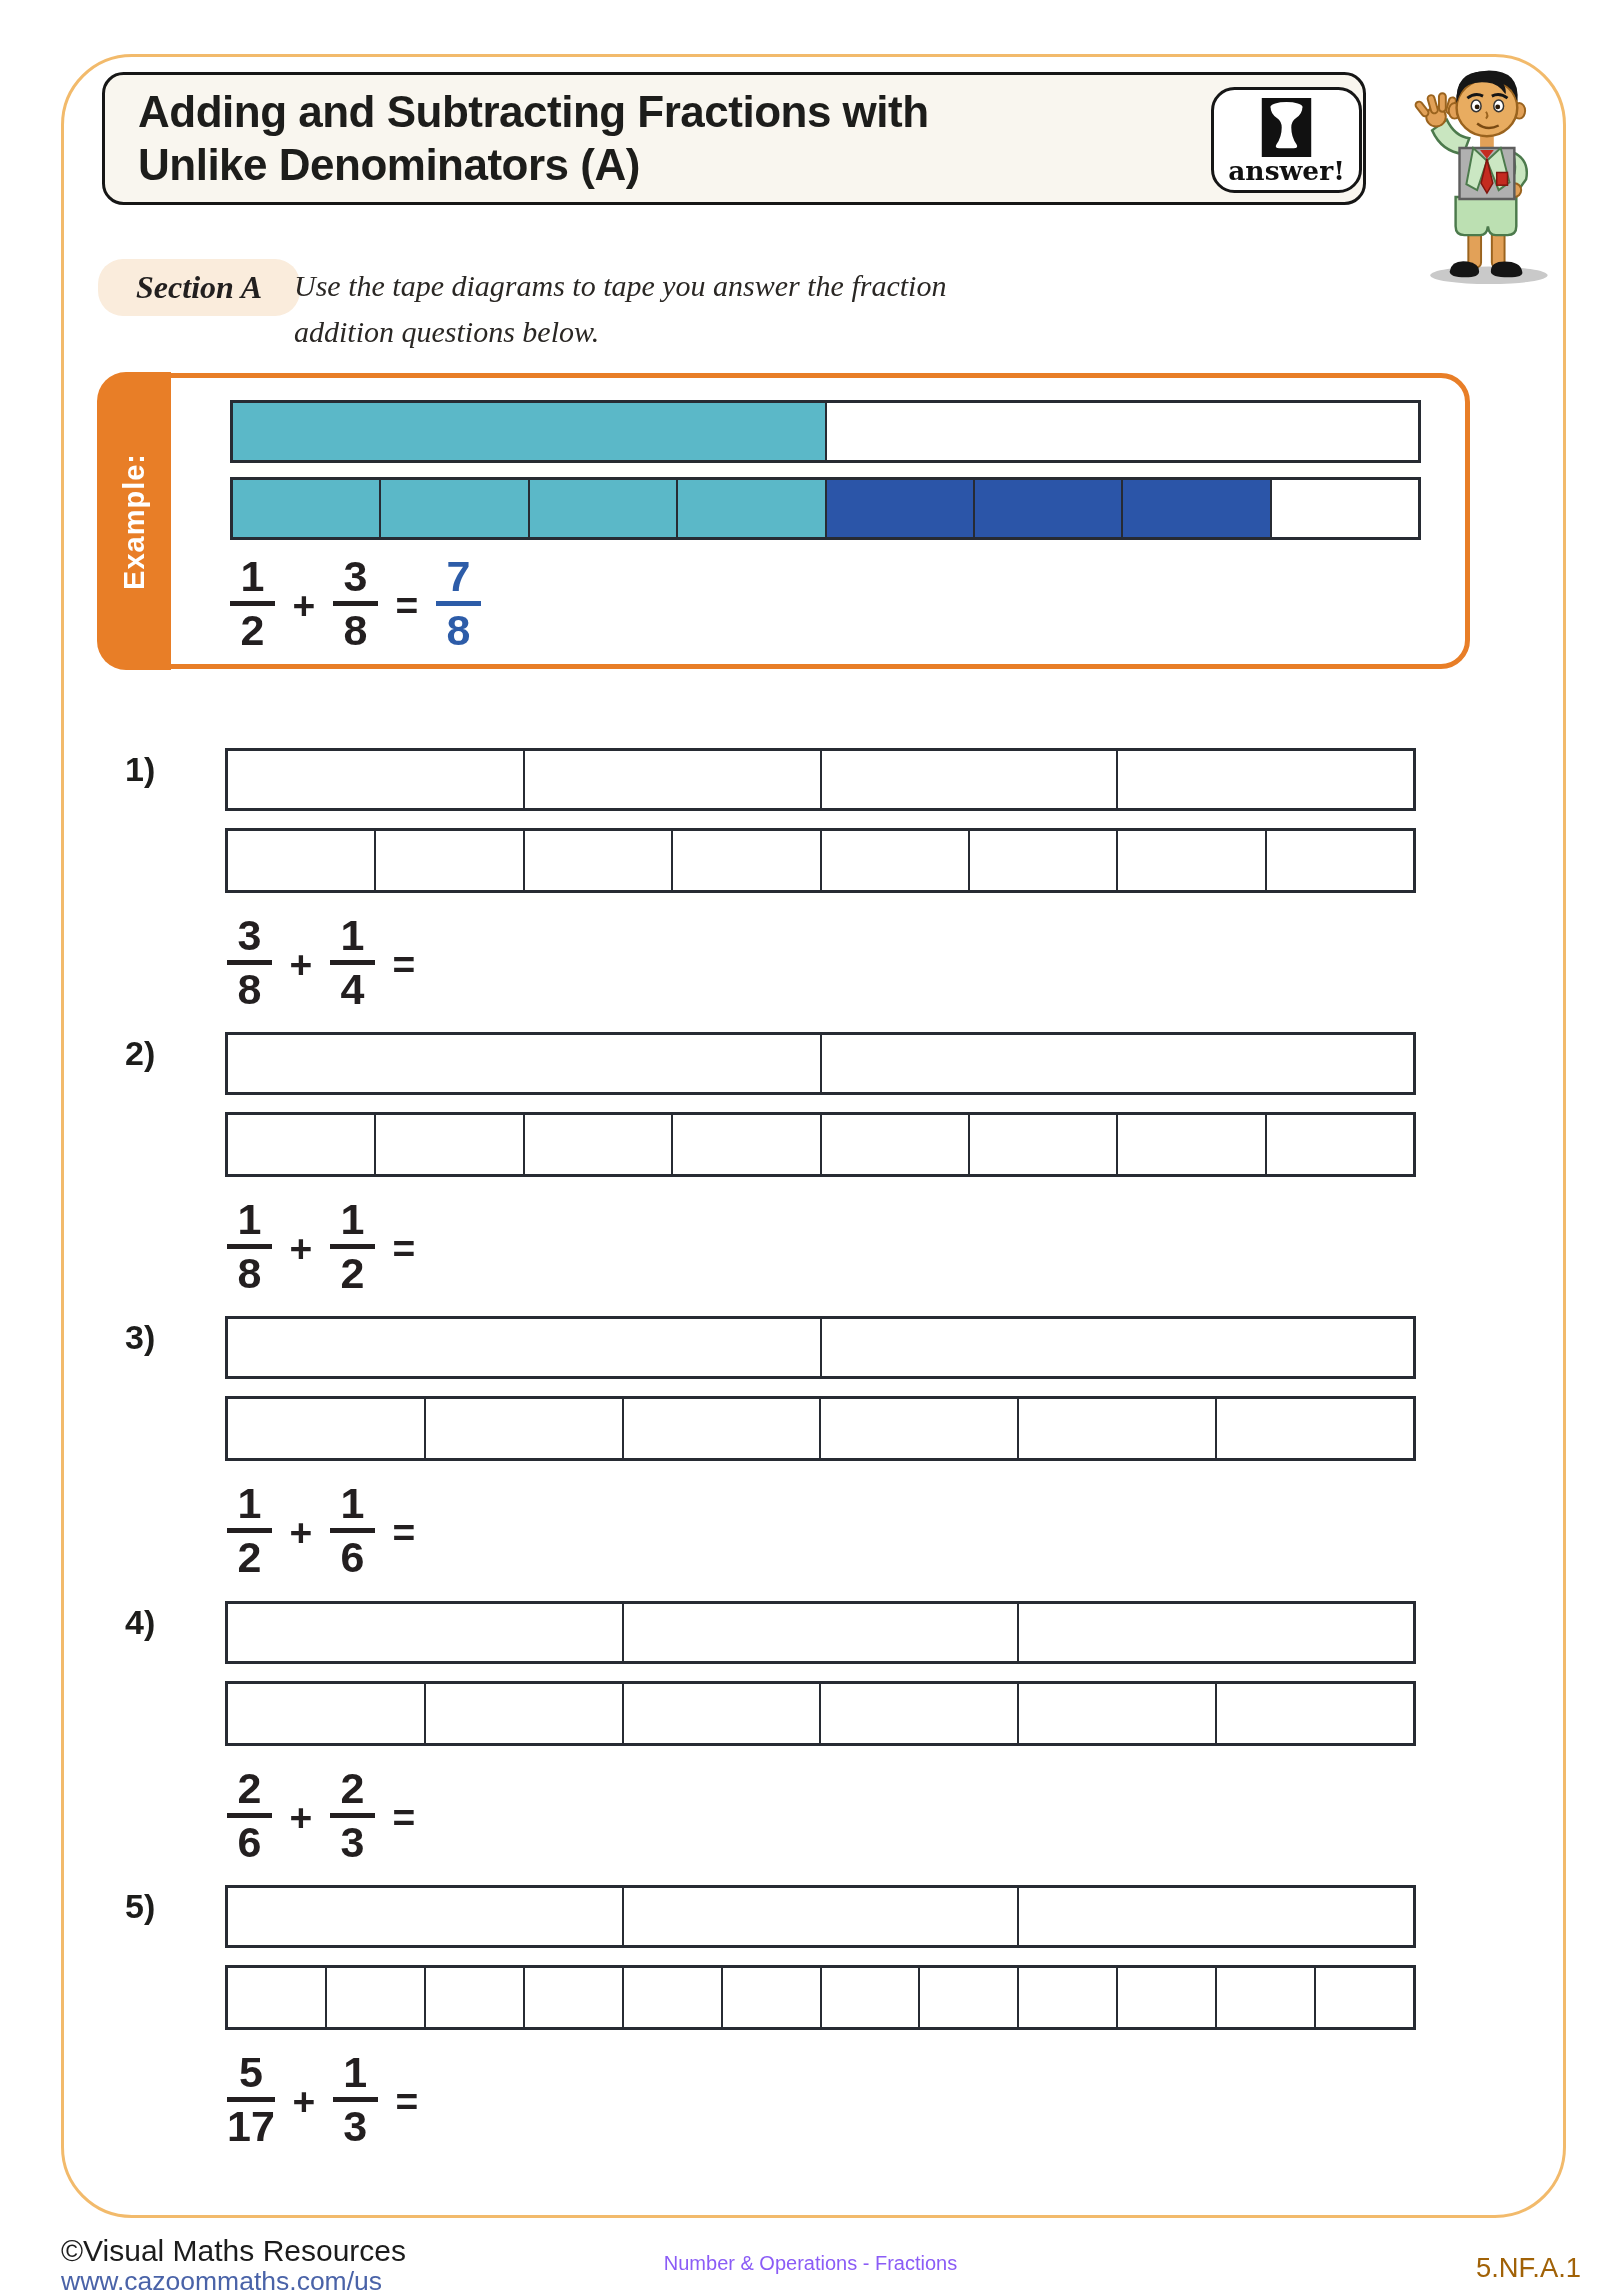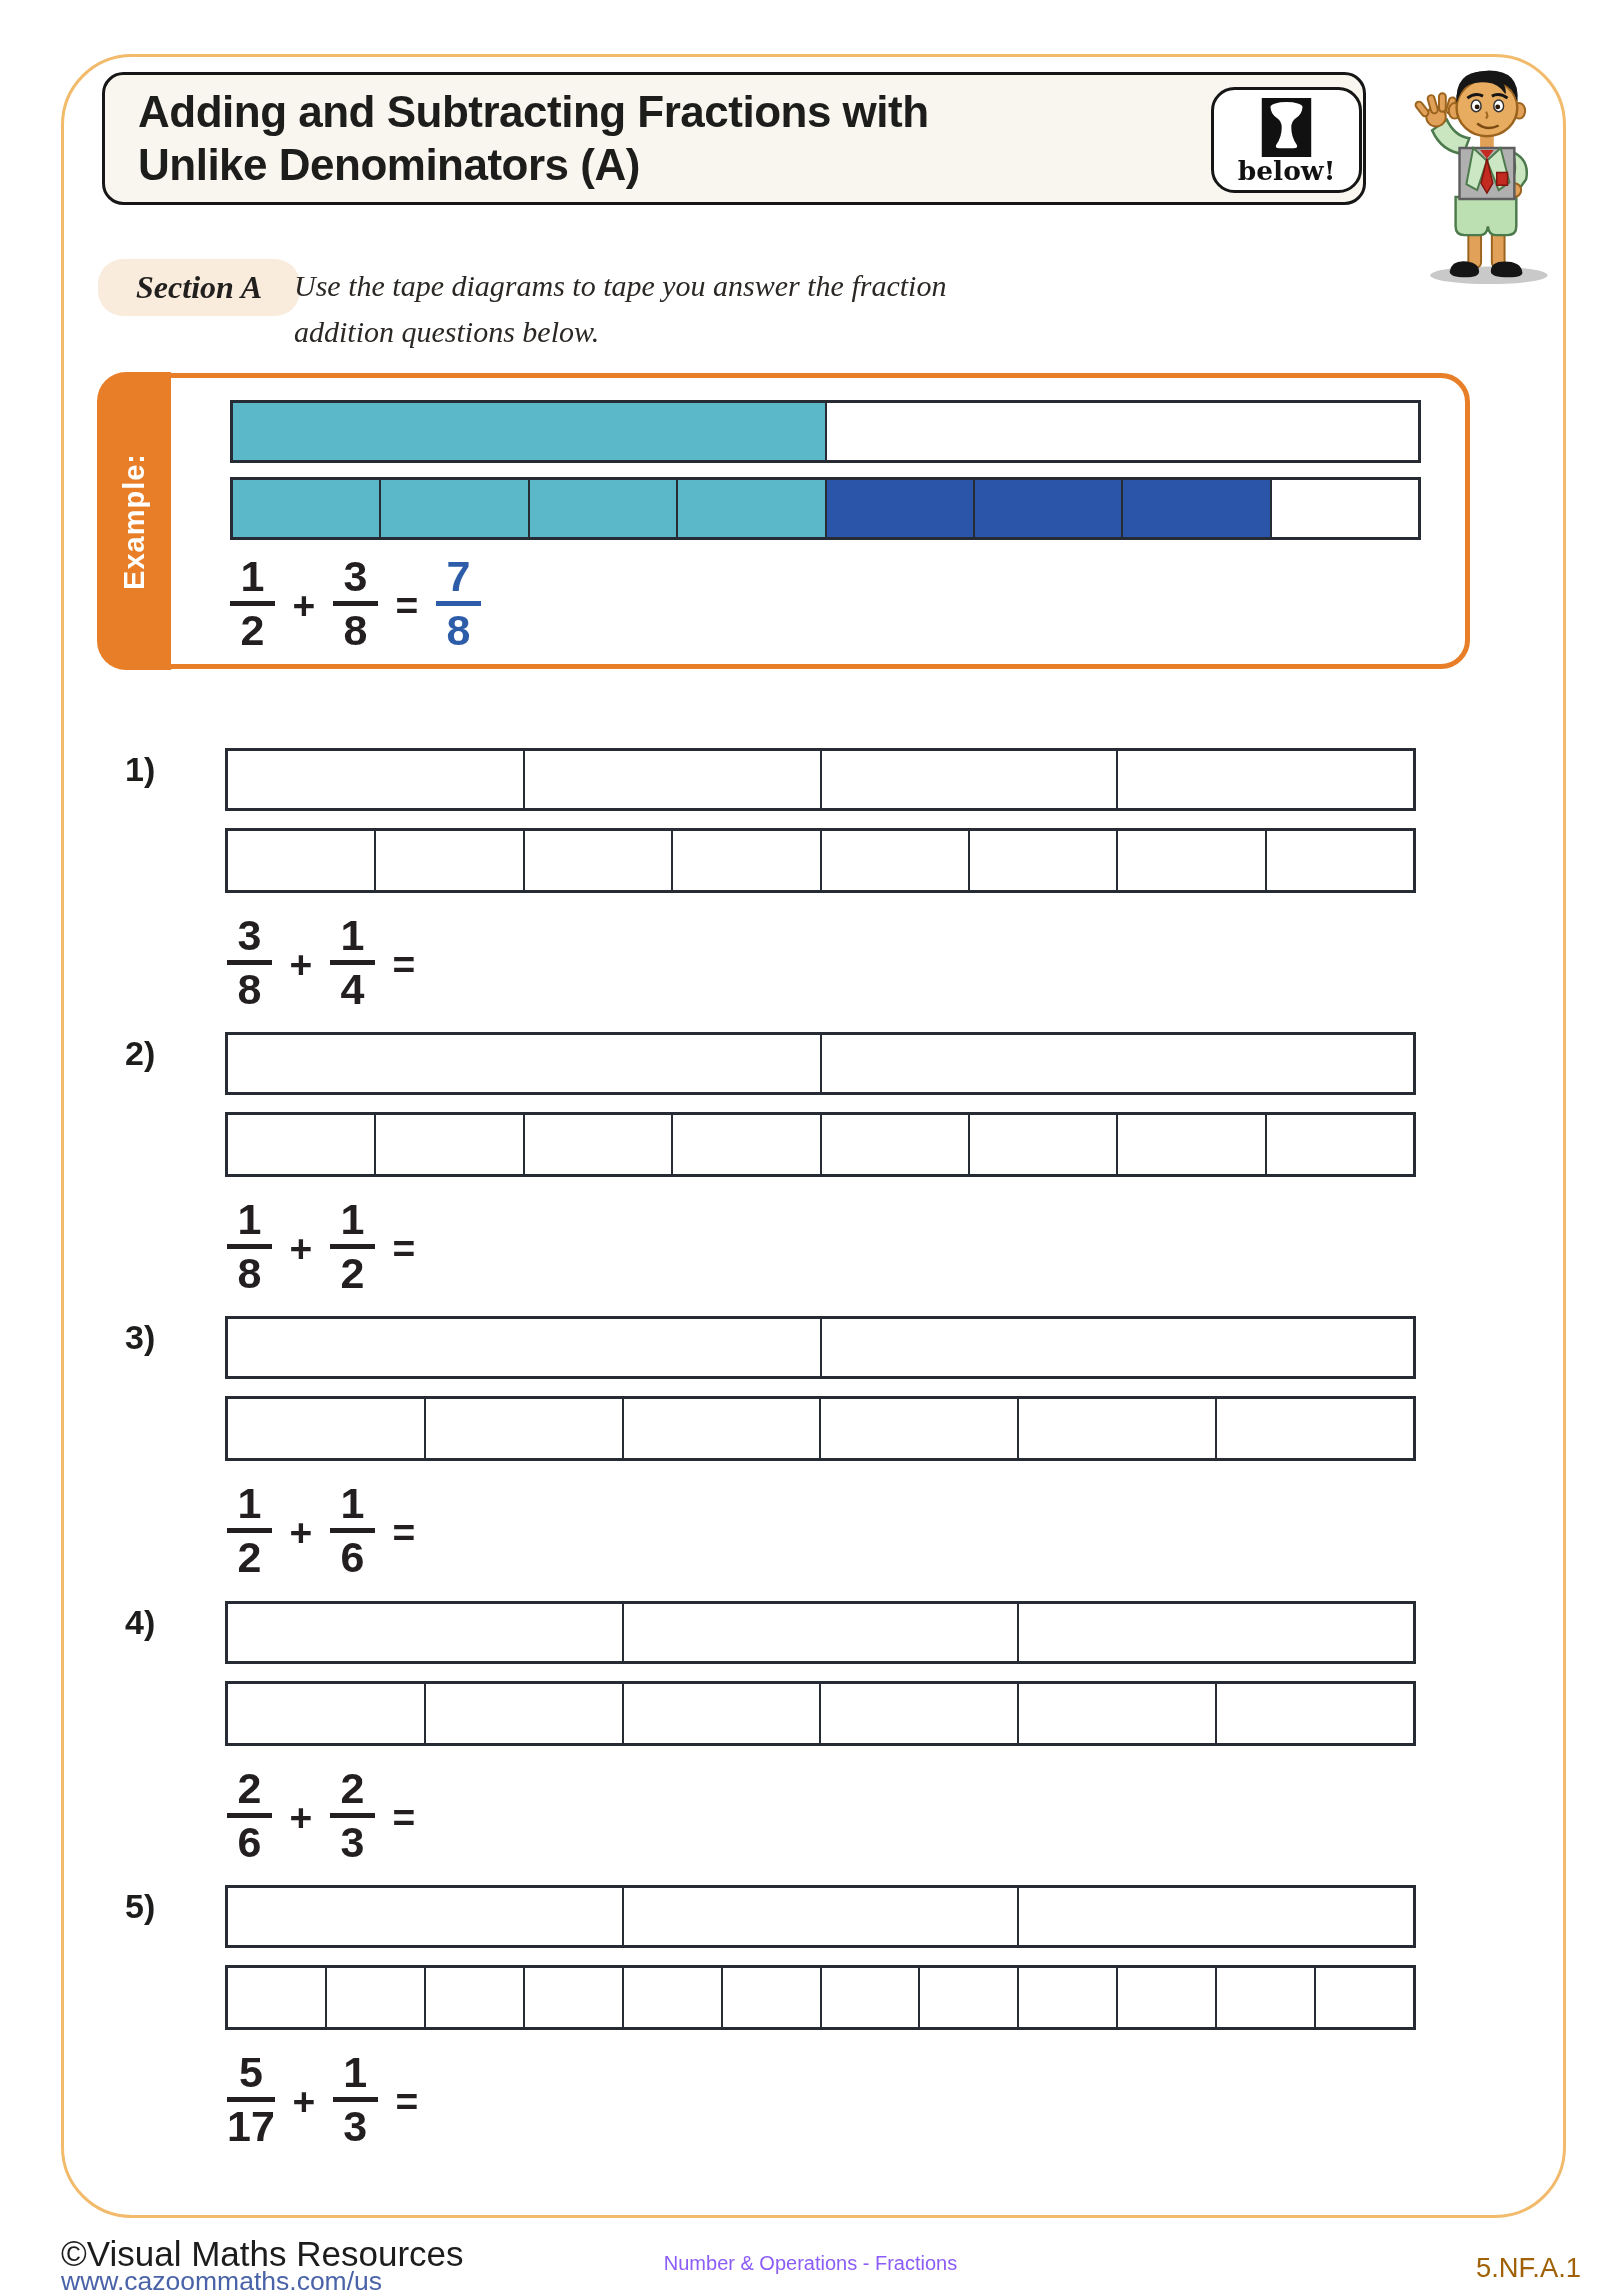--- a/index.html
+++ b/index.html
@@ -100,21 +100,21 @@
   .frac.result .fbar{background:var(--result-blue);}
   .op{font-size:39px; margin:0 17.6px; transform:translateY(2.9px);}
   
   .question{position:absolute; left:0; width:1621px; height:284px;}
   .qlabel{position:absolute; left:125px; top:2px; font-size:34px; font-weight:bold;}
   .question .bar{left:225px;}
   .question .bar-top{top:0;}
   .question .bar-bottom{top:80px; height:65px;}
   .question .equation{left:227px; top:165px;}
   
-  .footer-left{position:absolute; left:61px; top:2234px; font-size:35px; color:#1c1c1c;text-align:center;}
+  .footer-left{position:absolute; left:61px; top:2234px; font-size:30px; color:#1c1c1c;text-align:center;}
   .footer-url{
     position:absolute; left:61px; top:2266px; font-size:26.5px;
     color:var(--link-blue); text-decoration:underline;
   }
   .footer-center{position:absolute; left:0; top:2252px; width:1621px; text-align:center; font-size:20px; color:#8b5cf6;}
   .footer-right{position:absolute; right:56px; top:2252px; font-size:27.4px; color:#a16207;}
 </style>
 </head>
 <body>
 
@@ -125,21 +125,21 @@
     <div class="title-text">
       <div>Adding and Subtracting Fractions with</div>
       <div>Unlike Denominators (A)</div>
     </div>
     <div class="logo-box">
       <svg class="logo-drum" viewBox="0 0 62 74" xmlns="http://www.w3.org/2000/svg">
         <rect width="62" height="74" fill="#111"></rect>
         <ellipse cx="31" cy="11" rx="20" ry="6" fill="#fff"></ellipse>
         <path d="M11 11 q0 9 8 14 q6 4 6 12 q0 12 -6.5 21 q-3 5 3.5 5 h18 q6.5 0 3.5 -5 q-6.5 -9 -6.5 -21 q0 -8 6 -12 q8 -5 8 -14z" fill="#fff"></path>
       </svg>
-      <div class="logo-word">below!</div>
+      <div class="logo-word">answer!</div>
     </div>
   </div>
 
   <svg class="mascot" viewBox="0 0 210 240" xmlns="http://www.w3.org/2000/svg">
     <ellipse cx="110" cy="226" rx="60" ry="9" fill="#c9c9c9"></ellipse>
     <rect x="89" y="178" width="13" height="40" rx="5" fill="#E2A158" stroke="#9a631e" stroke-width="2"></rect>
     <rect x="113" y="178" width="13" height="40" rx="5" fill="#E2A158" stroke="#9a631e" stroke-width="2"></rect>
     <path d="M70 222 q2 -12 18 -10 q12 2 12 10 q0 6 -14 6 q-16 0 -16 -6z" fill="#151515"></path>
     <path d="M112 222 q0 -10 14 -10 q16 0 18 10 q2 6 -14 6 q-18 0 -18 -6z" fill="#151515"></path>
     <path d="M76 146 h62 v30 q0 9 -9 9 h-12 q-7 0 -8 -9 q-1 9 -8 9 h-16 q-9 0 -9 -9 z" fill="#BCE0B2" stroke="#4c7a4c" stroke-width="2.5"></path>

